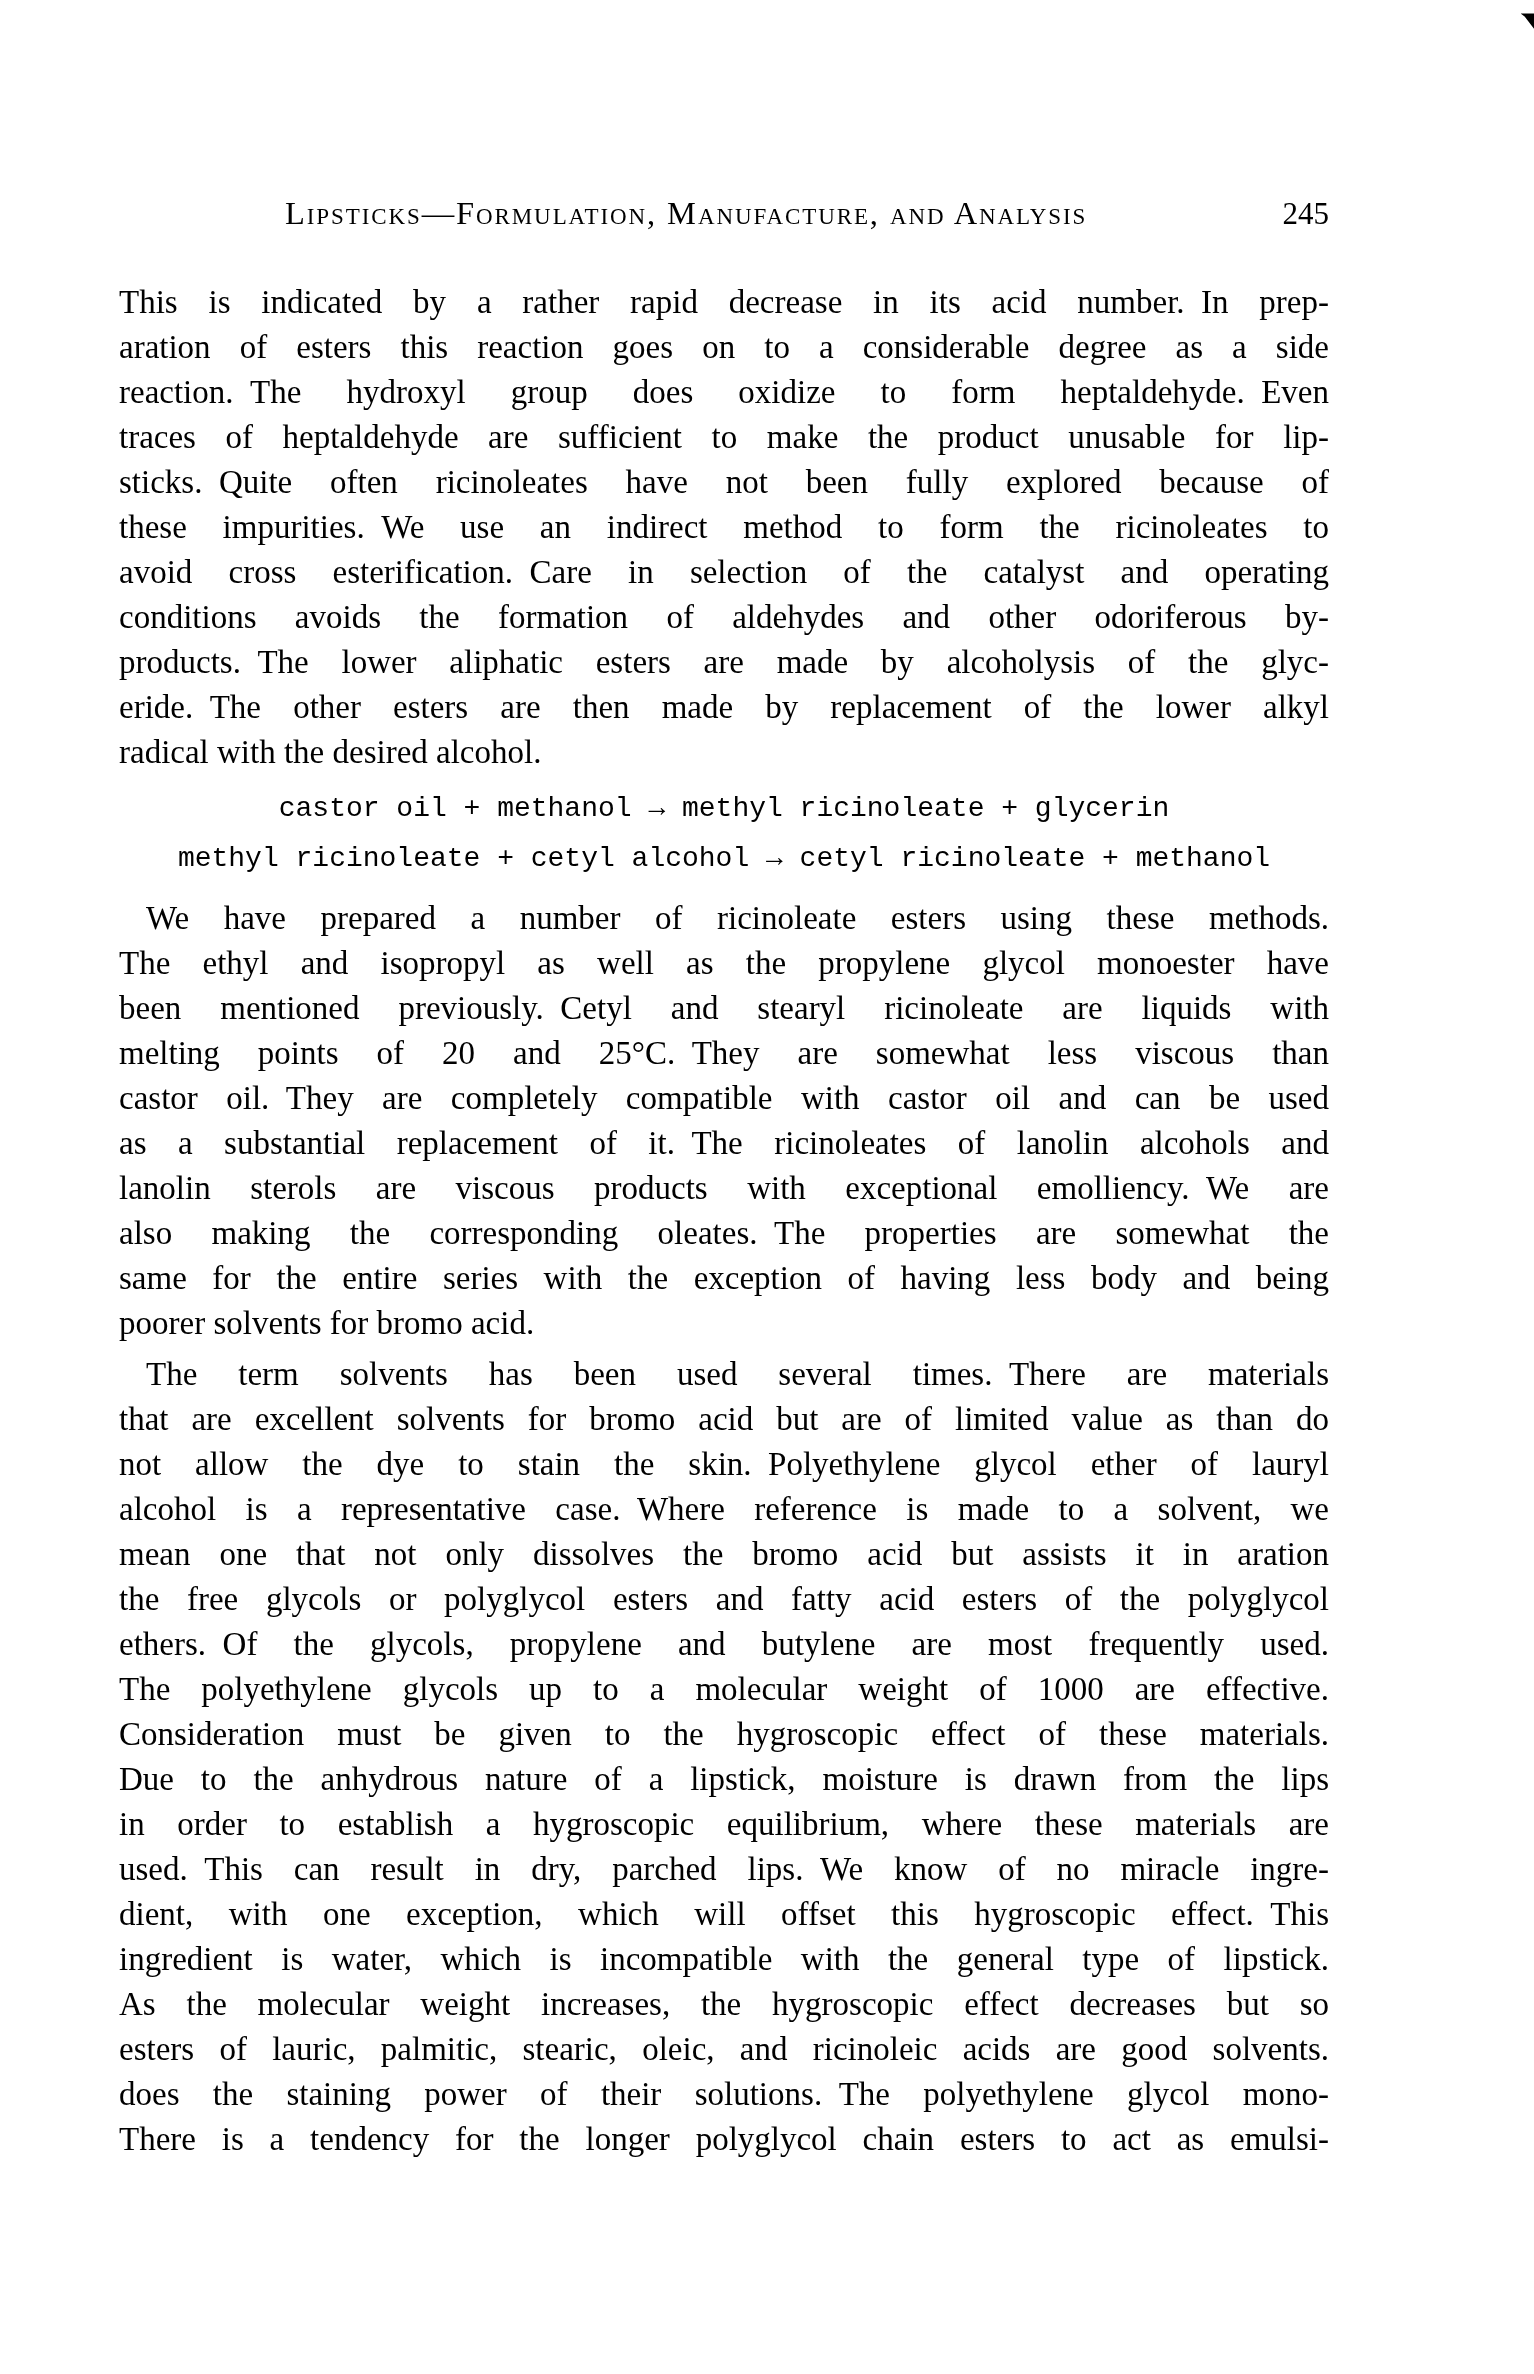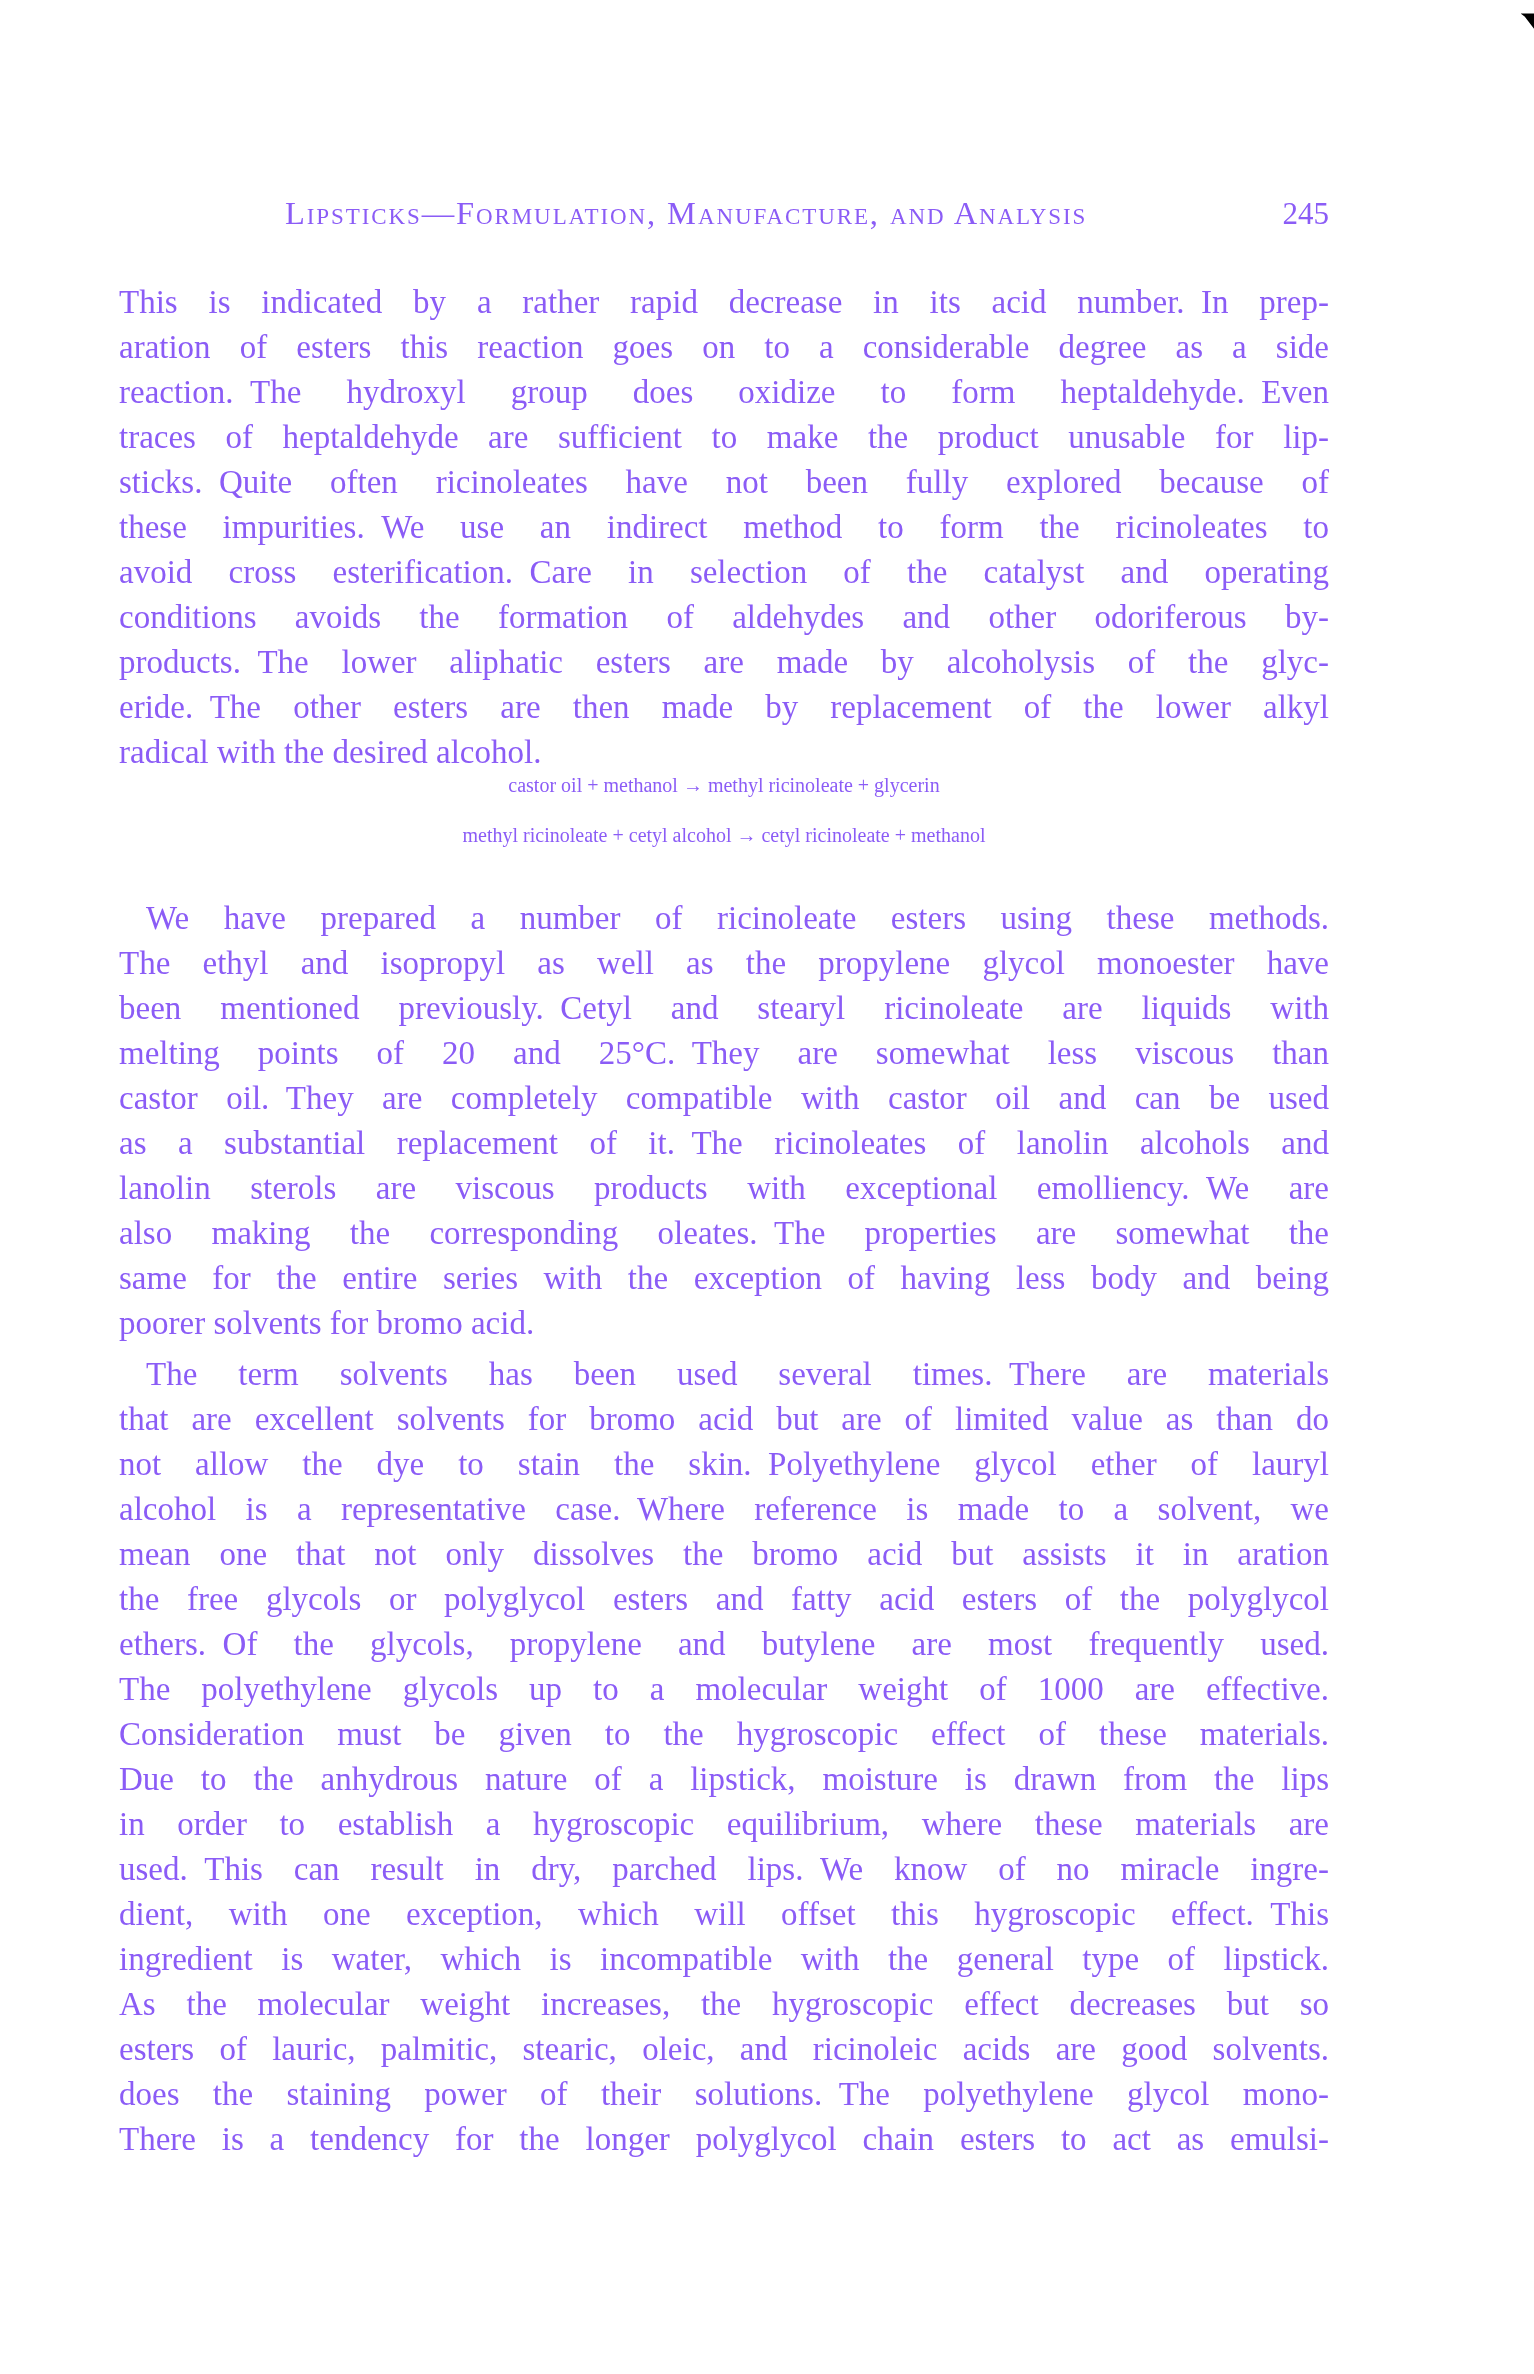--- a/index.html
+++ b/index.html
@@ -54,38 +54,39 @@
     line-height: 45px;
   }
   .p1 { top: 280px; }
   .p2 { top: 896px; }
   .p3 { top: 1352px; }
 
   .equations {
     position: absolute;
     left: 119px;
     width: 1210px;
-    top: 760px;
-    font-size: 20px;
+    top: 784px;
+    font-size: 28px;
     line-height: 50px;
+    font-family: Liberation Mono, monospace;
   }
 
   .line {
     text-align: justify;
     text-align-last: justify;
   }
   .line.last { text-align-last: left; }
   .line.indent { text-indent: 27px; }
 
   .eq-line { text-align: center; }
 </style>
 </head>
 <body>
 
-<div class="page" style="background: rgb(255, 255, 255); color: #8b5cf6;">
+<div class="page" style="background: rgb(255, 255, 255); color: #000000;">
 
   <div class="corner-mark"></div>
 
   <header class="running-head">
     <span class="head-title">Lipsticks—Formulation, Manufacture, and Analysis</span>
     <span class="head-page">245</span>
   </header>
 
   <section class="para p1">
       <div class="line">This is indicated by a rather rapid decrease in its acid number. In prep-</div>

